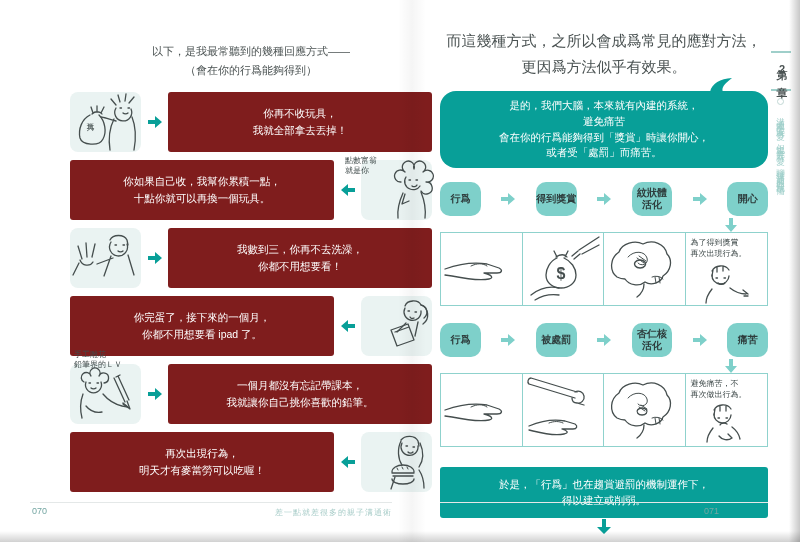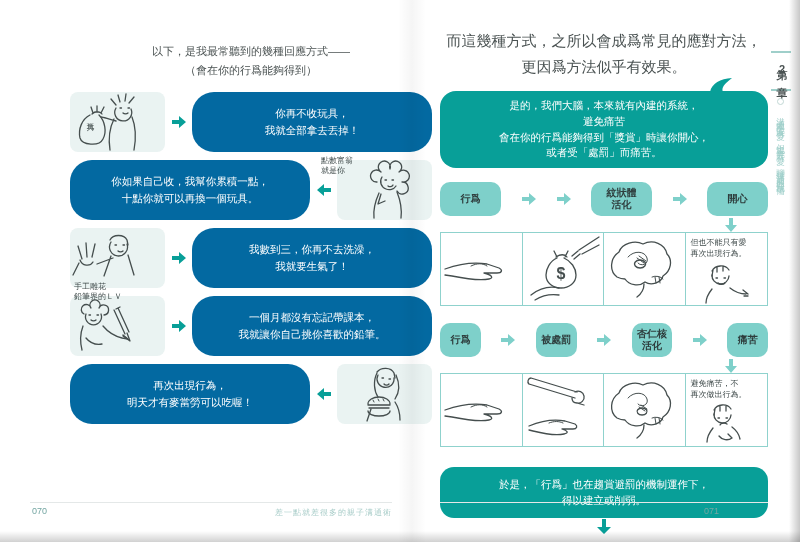--- a/index.html
+++ b/index.html
@@ -11,23 +11,23 @@
     background:linear-gradient(to right,rgba(0,0,0,0),rgba(0,0,0,.22));}
   .edge-bottom{position:absolute;left:0;bottom:0;width:100%;height:11px;
     background:linear-gradient(to bottom,rgba(0,0,0,0),rgba(0,0,0,.18));}
   .gutter{position:absolute;left:398px;top:0;width:28px;height:100%;
     background:linear-gradient(to right,rgba(0,0,0,0),rgba(0,0,0,.04),rgba(0,0,0,0));}
 
   
   .page-left{position:absolute;left:30px;top:42px;width:362px;margin-left:40px;}
   .lp-header{text-align:center;font-size:11px;line-height:1.75;color:#4a5252;margin-bottom:11px;}
   .row{display:flex;align-items:stretch;gap:6px;margin-bottom:8px;height:60px;}
-  .illus-box{width:95px;flex:none;background:#eaf3f2;border-radius:8px;position:relative;overflow:visible;}
+  .illus-box{width:71px;flex:none;background:#eaf3f2;border-radius:8px;position:relative;overflow:visible;}
   .illus-box svg{position:absolute;left:0;top:0;}
-  .bubble{flex:1;background:#0369a1;border-radius:22px;color:#fff;display:flex;flex-direction:column;
+  .bubble{flex:1;background:#7f1d1d;border-radius:3px;color:#fff;display:flex;flex-direction:column;
     justify-content:center;text-align:center;font-size:10.5px;line-height:1.55;}
   .harrow{flex:none;width:15px;display:flex;align-items:center;justify-content:center;}
   .harrow.flip svg{transform:scaleX(-1);}
   .illus-caption{position:absolute;font-size:8px;line-height:1.35;color:#3f4a4a;white-space:nowrap;z-index:2;}
   .cap-row1{top:-4px;left:-16px;text-align:left;}
   .cap-row4{top:-14px;left:4px;text-align:left;}
   .bag-label{position:absolute;left:15px;top:25px;writing-mode:vertical-rl;text-orientation:upright;
     font-size:7.5px;color:#3f4a4a;letter-spacing:1px;z-index:2;}
 
   
@@ -40,21 +40,21 @@
   .pills{display:flex;align-items:center;gap:20px;}
   .pill{flex:1;height:34px;background:#7ed0ca;border-radius:10px;color:#2e3d3d;font-weight:bold;
     font-size:10px;line-height:1.25;display:flex;flex-direction:column;justify-content:center;text-align:center;}
   .parrow{flex:none;width:15px;display:flex;align-items:center;justify-content:center;}
   .pill-down{position:absolute;top:36px;right:31px;}
   .boxes{display:grid;grid-template-columns:repeat(4,1fr);border:1px solid #8fd2cd;margin-top:16px;background:#fff;}
   .cell{position:relative;height:72px;border-right:1px solid #8fd2cd;overflow:hidden;}
   .cell:last-child{border-right:none;}
   .cell svg{position:absolute;left:0;top:0;}
   .cell-caption{position:absolute;left:5px;top:4px;font-size:8px;line-height:1.4;color:#3f4a4a;z-index:2;}
-  .conclusion{background:#089f98;border-radius:14px;color:#fff;text-align:center;font-size:10.5px;
+  .conclusion{background:#089f98;border-radius:3px;color:#fff;text-align:center;font-size:10.5px;
     line-height:1.55;padding:9px 4px;margin-top:20px;}
   .final-arrow{text-align:center;margin-top:1px;}
 
   
   .rule{position:absolute;border-top:1px solid #e4e8e8;}
   .rule-left{left:30px;top:502px;width:362px;}
   .rule-right{left:440px;top:502px;width:328px;}
   .pagenum{position:absolute;top:506px;font-size:9px;color:#74a6a2;}
   .pn-left{left:32px;}
   .pn-right{left:704px;width:28px;}
@@ -143,24 +143,45 @@
           <path class="ink" d="M41,28 l-7,20 M58,27 l6,20 M43,30 l-16,6"></path>
         </svg>
       </div>
       <div class="harrow">
         <svg width="14" height="12" viewBox="0 0 14 12">
             <path d="M0,4 h7 V0 l7,6 -7,6 V8 H0 Z" fill="#089f98"></path>
           </svg>
       </div>
       <div class="bubble">
         <span>我數到三，你再不去洗澡，</span>
-        <span>我就要生氣了！</span>
-      </div>
-    </div>
-
+        <span>你都不用想要看！</span>
+      </div>
+    </div>
+
+    <div class="row">
+      <div class="bubble">
+        <span>你完蛋了，接下來的一個月，</span>
+        <span>你都不用想要看 ipad 了。</span>
+      </div>
+      <div class="harrow flip">
+        <svg width="14" height="12" viewBox="0 0 14 12">
+            <path d="M0,4 h7 V0 l7,6 -7,6 V8 H0 Z" fill="#089f98"></path>
+          </svg>
+      </div>
+      <div class="illus-box">
+        <svg width="80" height="60" viewBox="0 0 80 60">
+          <path class="ink" d="M44,10 c2,-6 13,-7 16,-1 c6,1 8,9 3,13"></path>
+          <path class="ink" d="M60,9 c8,3 9,14 2,19"></path>
+          <path class="ink" d="M44,12 a8.5,8.5 0 1 0 16,3"></path>
+          <path class="ink" d="M47,15 l1.5,0 M54,16 l1.5,0 M49,21 a3,3 0 0 0 4,1"></path>
+          <path class="ink" d="M30,34 l17,-6 l6,16 l-17,6 Z M34,36 l14,-5"></path>
+          <path class="ink" d="M45,27 l-9,9 M57,26 l-3,14"></path>
+        </svg>
+      </div>
+    </div>
 
     <div class="row">
       <div class="illus-box">
         <div class="illus-caption cap-row4">
           <div>手工雕花</div>
           <div>鉛筆界的ＬＶ</div>
         </div>
         <svg width="80" height="60" viewBox="0 0 80 60">
           <path class="ink" d="M14,18 a5,5 0 1 1 7,-6 a5,5 0 1 1 8,0 a5,5 0 1 1 5,7"></path>
           <path class="ink" d="M16,18 a8,8 0 1 0 15,0"></path>
@@ -224,20 +245,23 @@
     <div class="flow">
       <div class="pills">
         <div class="pill">
           <span>行爲</span>
         </div>
         <div class="parrow">
           <svg width="14" height="12" viewBox="0 0 14 12">
               <path d="M0,4 h7 V0 l7,6 -7,6 V8 H0 Z" fill="#7ed0ca"></path>
             </svg>
         </div>
+        <div class="pill">
+          <span>得到獎賞</span>
+        </div>
         <div class="parrow">
           <svg width="14" height="12" viewBox="0 0 14 12">
               <path d="M0,4 h7 V0 l7,6 -7,6 V8 H0 Z" fill="#7ed0ca"></path>
             </svg>
         </div>
         <div class="pill">
           <span>紋狀體</span>
           <span>活化</span>
         </div>
         <div class="parrow">
@@ -275,21 +299,21 @@
             <path class="ink" d="M13,44 C5,38 6,25 15,19 C18,10 31,7 39,11 C49,6 61,11 63,21 C69,27 67,38 59,43 C57,50 47,53 41,49 C35,54 25,52 21,46 C18,46 15,45 13,44 Z"></path>
             <path class="ink-thin" d="M24,24 C30,17 41,18 43,25 C45,31 37,34 34,30"></path>
             <path class="ink" d="M36,27 a5.5,4 0 1 0 0.1,0"></path>
             <path class="ink-thin" d="M33,25 l7,5 M35,23 l7,5"></path>
             <path class="ink-thin" d="M48,44 a8,6 0 0 1 11,2 M51,44 l1,6 M55,44 l1,6"></path>
             <path class="ink" d="M40,51 c0,6 -3,10 -7,13"></path>
           </svg>
         </div>
         <div class="cell">
           <div class="cell-caption">
-            <div>但也不能只有愛</div>
+            <div>為了得到獎賞</div>
             <div>再次出現行為。</div>
           </div>
           <svg width="78" height="72" viewBox="0 0 78 72">
             <path class="ink" d="M26,38 c3,-6 13,-7 17,-1 M27,37 l-1,6 M31,34 l0,5 M37,33 l0,5"></path>
             <path class="ink" d="M26,42 a8.5,8.5 0 1 0 17,1"></path>
             <path class="ink" d="M30,45 l1.5,0 M38,45 l1.5,0 M32,50 a4,2.5 0 0 0 7,0"></path>
             <path class="ink" d="M26,56 c-4,5 -6,10 -6,14 M44,55 c5,4 10,6 16,6 m-3,-4 l5,4 m-4,2 l4,0"></path>
           </svg>
         </div>
       </div>

